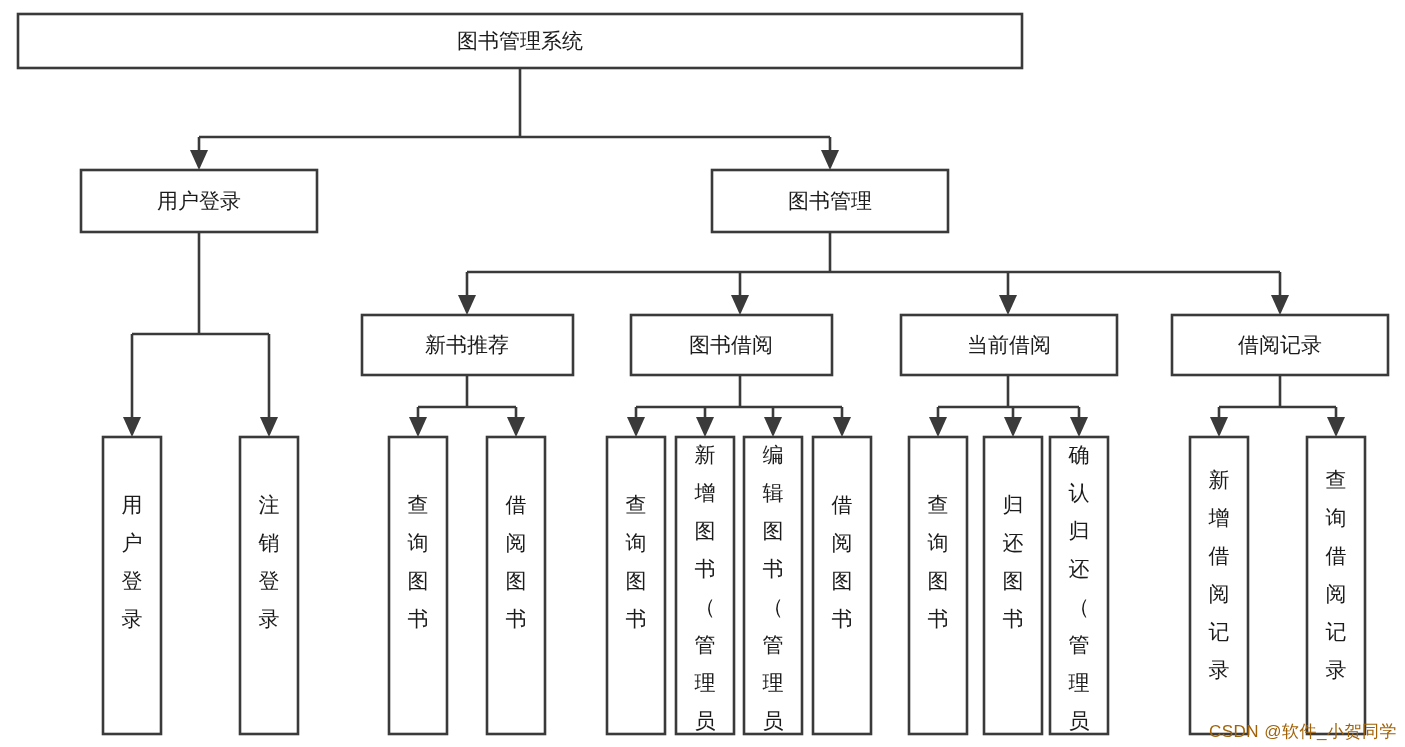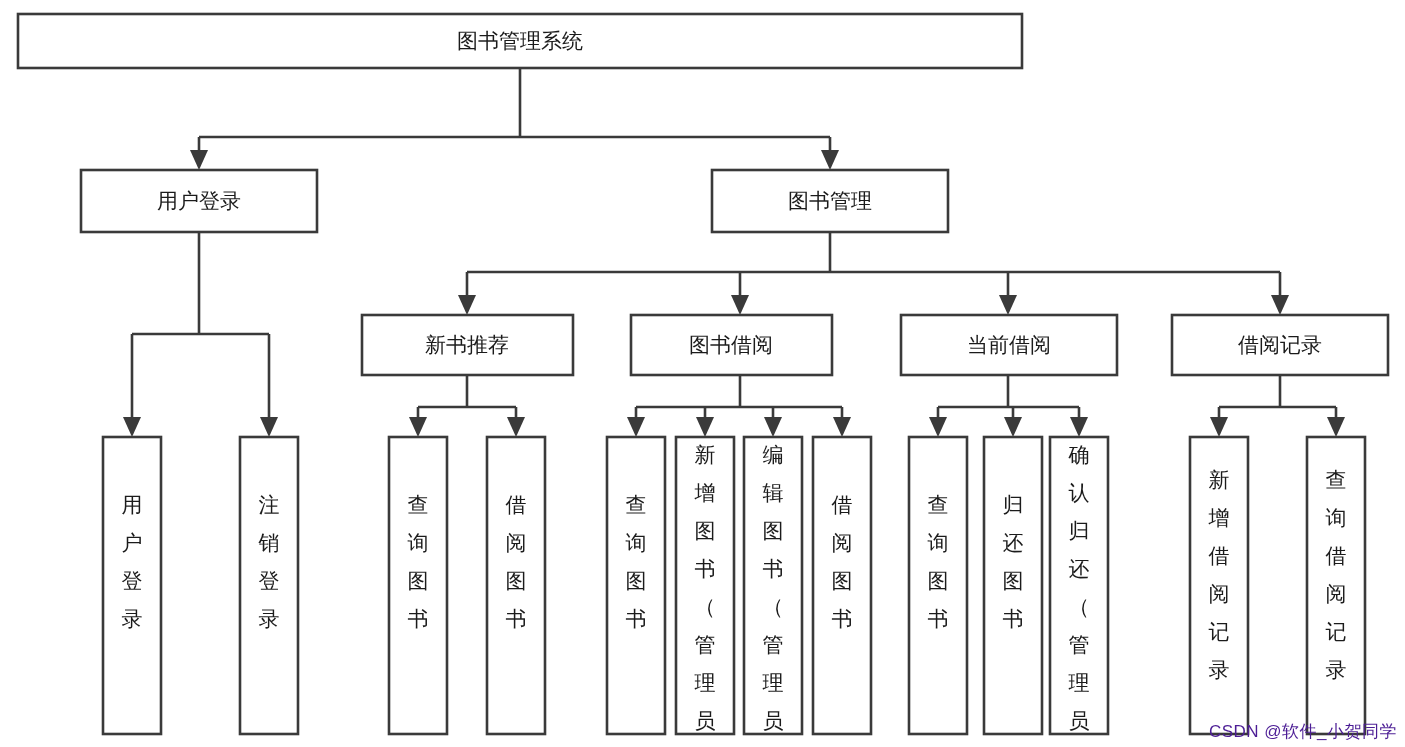--- a/index.html
+++ b/index.html
@@ -53,21 +53,21 @@
     font-family: "Liberation Sans", "DejaVu Sans", sans-serif;
     font-size: 21px;
     text-anchor: middle;
   }
   .watermark {
     position: absolute;
     right: 8px;
     bottom: 4px;
     font-family: "Liberation Sans", "DejaVu Sans", sans-serif;
     font-size: 17px;
-    color: #4c1d95;
+    color: #a16207;
     white-space: nowrap;
     letter-spacing: 0.5px;
   }
 </style>
 </head>
 <body>
 
 <div id="diagram-root">
   <svg class="diagram" viewBox="0 0 1405 747" xmlns="http://www.w3.org/2000/svg">
 

